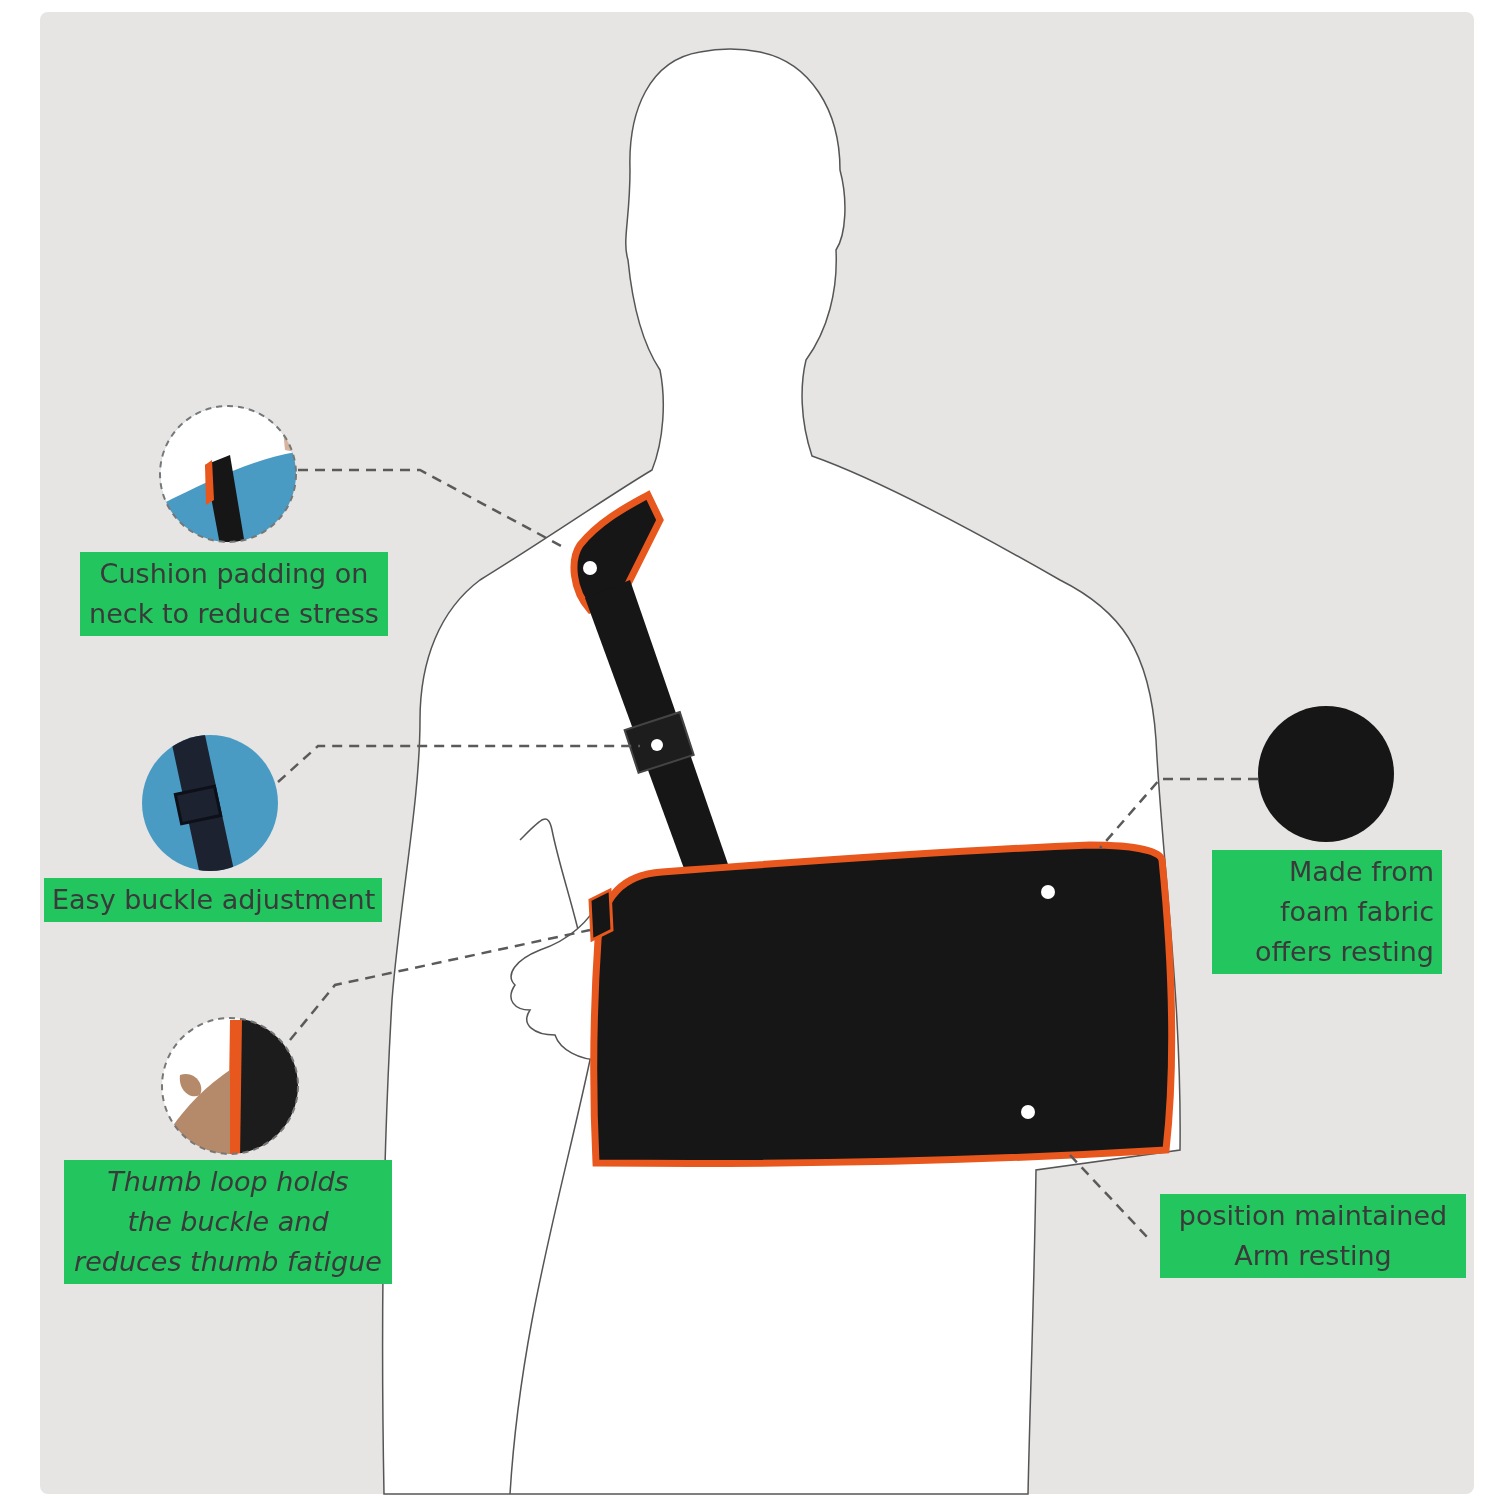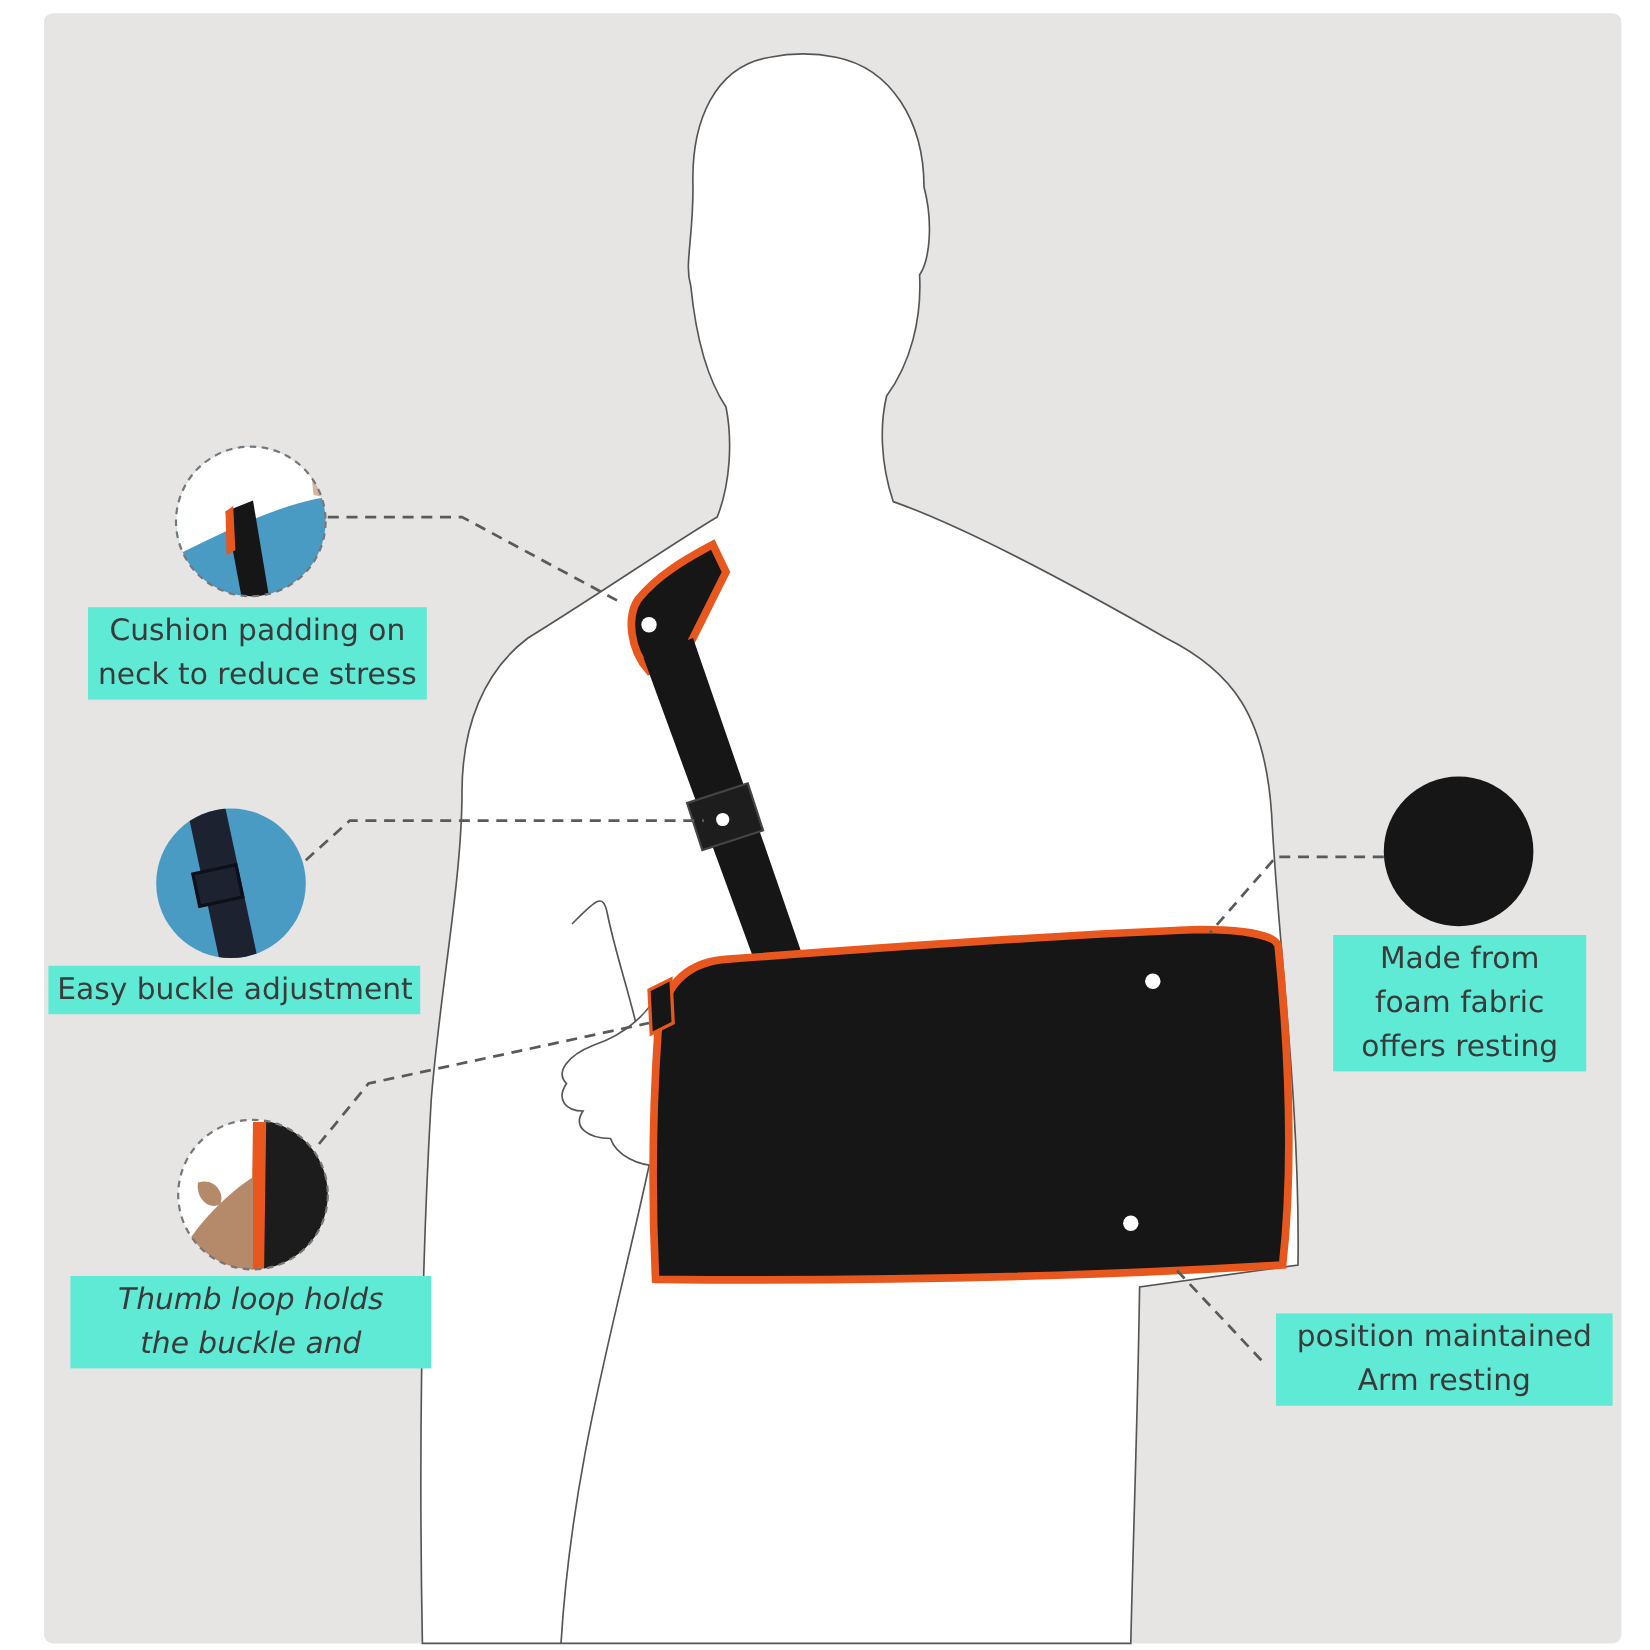--- a/index.html
+++ b/index.html
@@ -1,19 +1,19 @@
 <!DOCTYPE html>
 <html><head>
 <meta charset="utf-8">
 <style>
   html,body{margin:0;padding:0;background:#ffffff;}
   body{width:1500px;height:1500px;position:relative;overflow:hidden;font-family:"DejaVu Sans","Liberation Sans",sans-serif;}
   .panel{position:absolute;left:40px;top:12px;width:1434px;height:1482px;background:#e6e5e4;border-radius:8px;overflow:hidden;}
   svg.art{position:absolute;left:0;top:0;}
-  .label{position:absolute;background:#5eead4;color:#3a3a3a;font-size:27px;line-height:40px;text-align:center;padding:2px 8px;white-space:nowrap;}
+  .label{position:absolute;background:#22c55e;color:#3a3a3a;font-size:27px;line-height:40px;text-align:center;padding:2px 8px;white-space:nowrap;}
   .label span{display:block;}
 </style>
 </head>
 <body>
 
 <div class="panel"></div>
 
 <svg class="art" width="1500" height="1500" viewBox="0 0 1500 1500">
 
   <path d="M700 52 C650 60 628 110 630 170 C630 220 622 240 628 260 C632 300 640 340 660 370 C666 400 664 440 652 470
@@ -89,23 +89,24 @@
   <span>neck to reduce stress</span>
 </div>
 
 <div class="label" style="left:44px;top:878px;width:322px;">
   <span>Easy buckle adjustment</span>
 </div>
 
 <div class="label" style="left:64px;top:1160px;width:312px;font-style:italic;">
   <span>Thumb loop holds</span>
   <span>the buckle and</span>
+  <span>reduces thumb fatigue</span>
 </div>
 
-<div class="label" style="left:1212px;top:850px;width:214px;">
+<div class="label" style="left:1212px;top:850px;width:214px;text-align:right;">
   <span>Made from</span>
   <span>foam fabric</span>
   <span>offers resting</span>
 </div>
 
 <div class="label" style="left:1160px;top:1194px;width:290px;">
   <span>position maintained</span>
   <span>Arm resting</span>
 </div>
 

